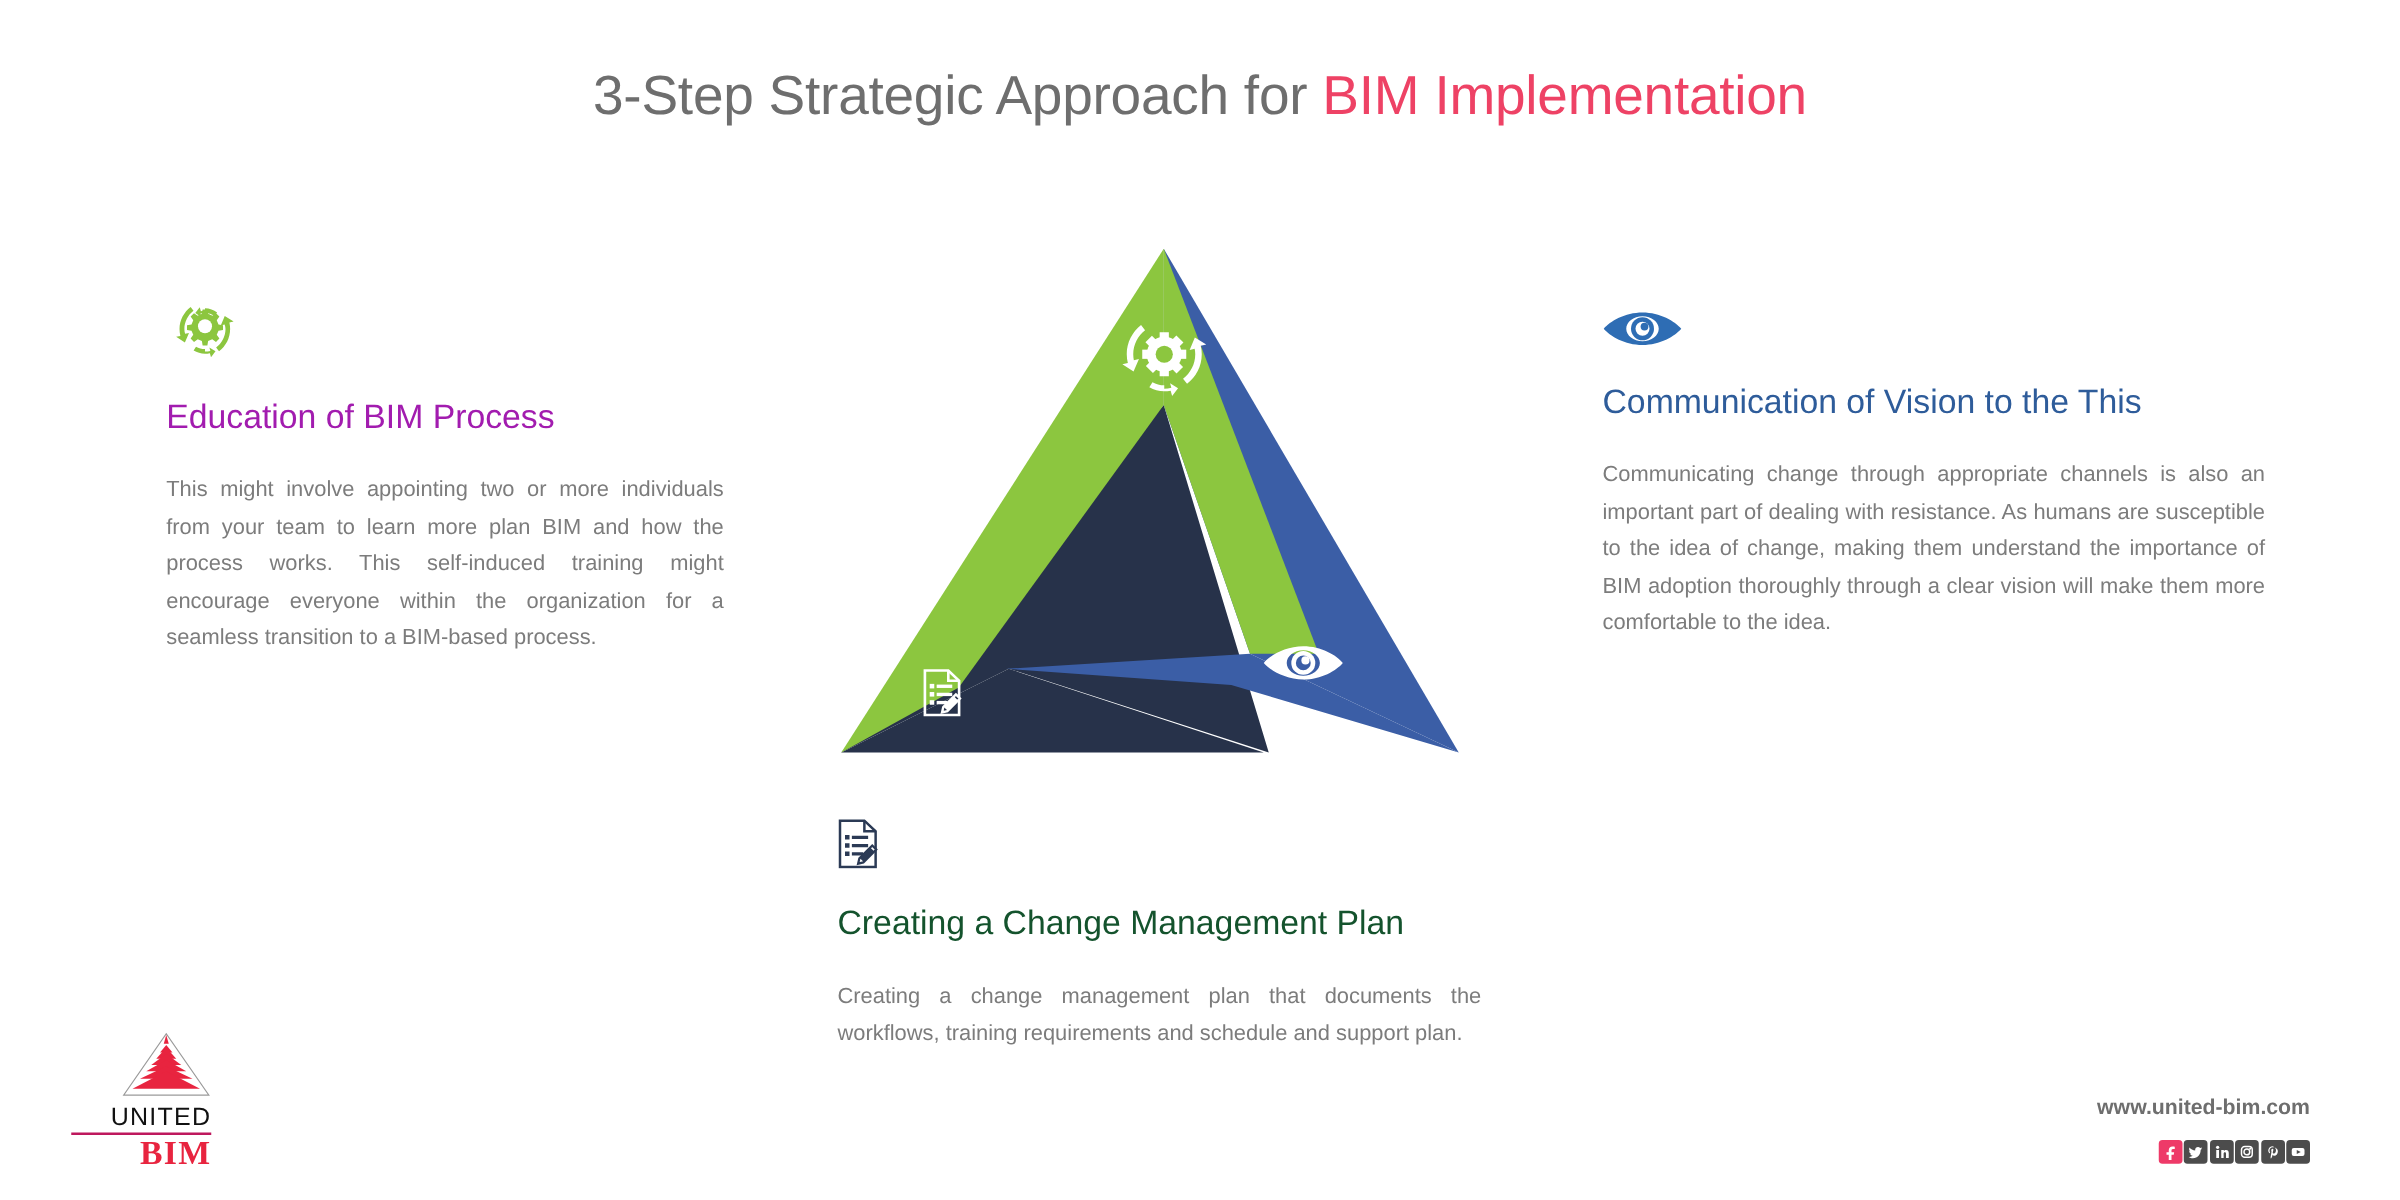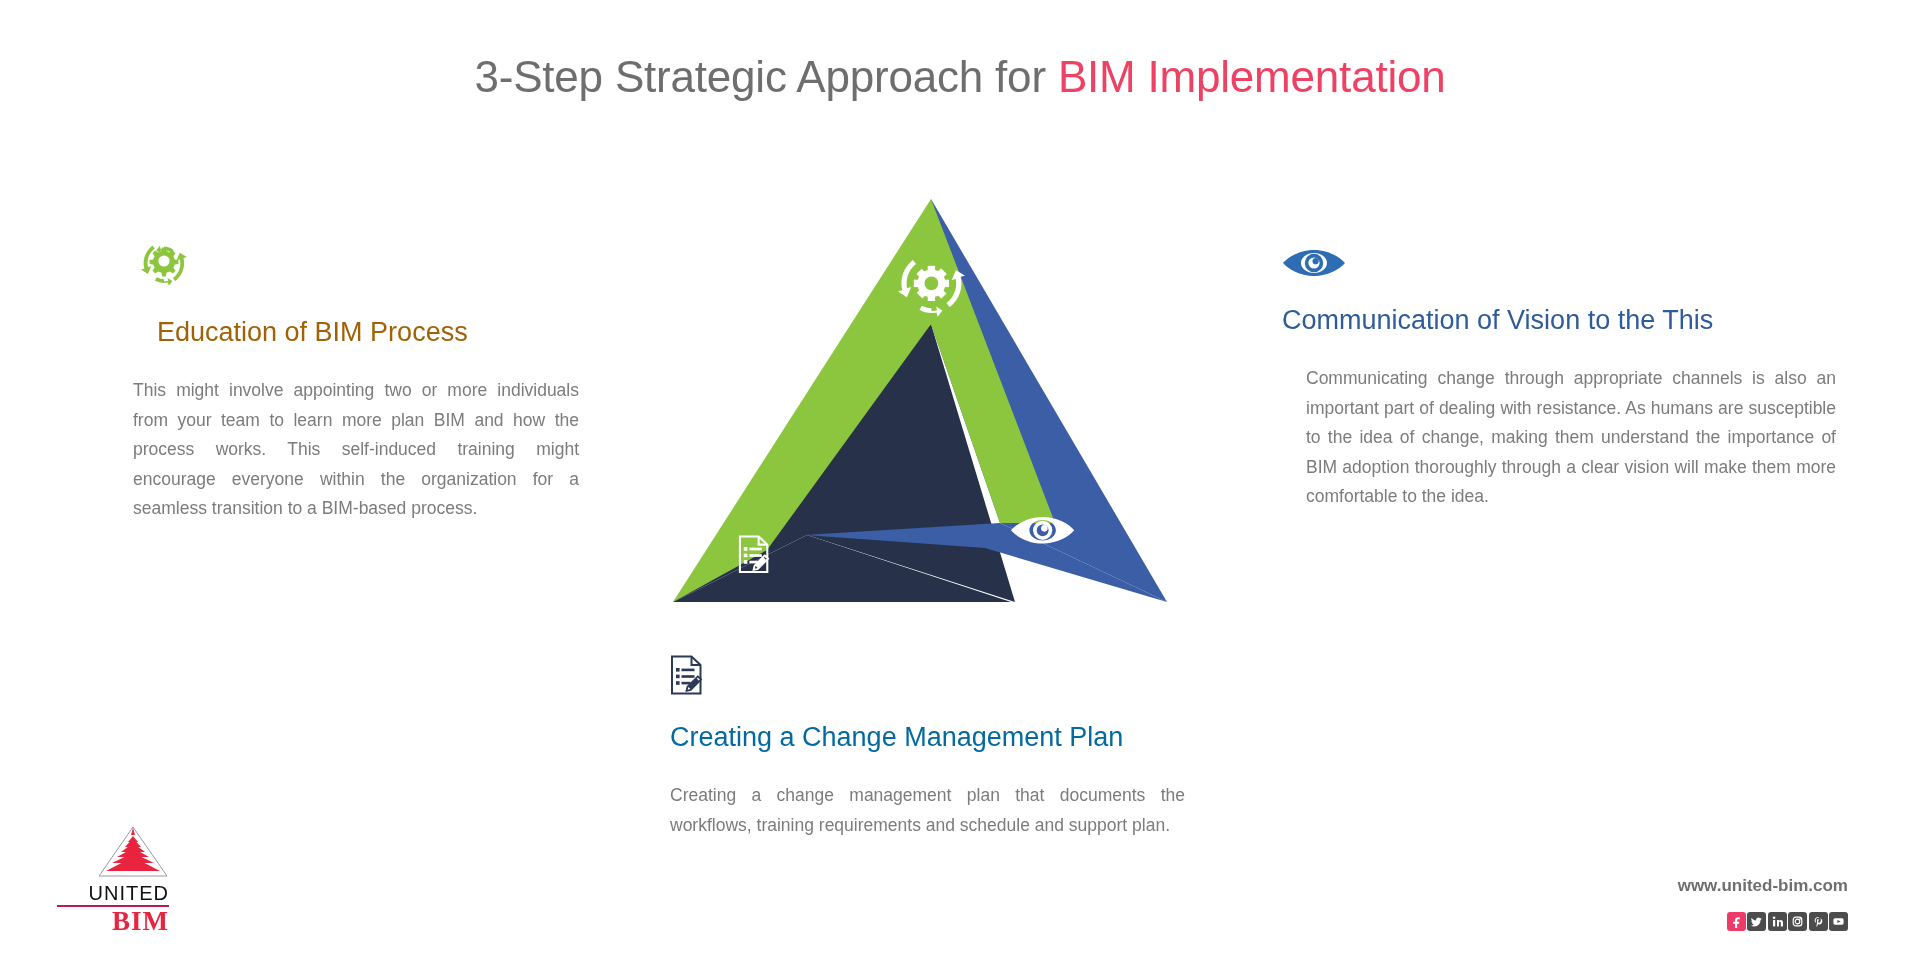--- a/index.html
+++ b/index.html
@@ -58,39 +58,39 @@
     text-justify: inter-word;
     font-weight: 400;
   }
 
   
   #panel-left {
     left: 133px;
     top: 232px;
     width: 450px;
   }
-  #panel-left .panel-heading { color: #a16207; margin-left: 24px; }
+  #panel-left .panel-heading { color: #a21caf; }
   #panel-left .panel-body { width: 446px; }
 
   
   #panel-right {
     left: 1282px;
     top: 248px;
     width: 535px;
   }
   #panel-right .panel-heading { color: #2E5C9A; }
-  #panel-right .panel-body { width: 530px; margin-left: 24px; }
+  #panel-right .panel-body { width: 530px; }
 
   
   #panel-bottom {
     left: 670px;
     top: 655px;
     width: 520px;
   }
-  #panel-bottom .panel-heading { color: #0369a1; }
+  #panel-bottom .panel-heading { color: #14532d; }
   #panel-bottom .panel-body { width: 515px; }
 
   
   #triangle-diagram {
     position: absolute;
     left: 655px;
     top: 190;
     top: 190px;
     width: 530px;
     height: 430px;

